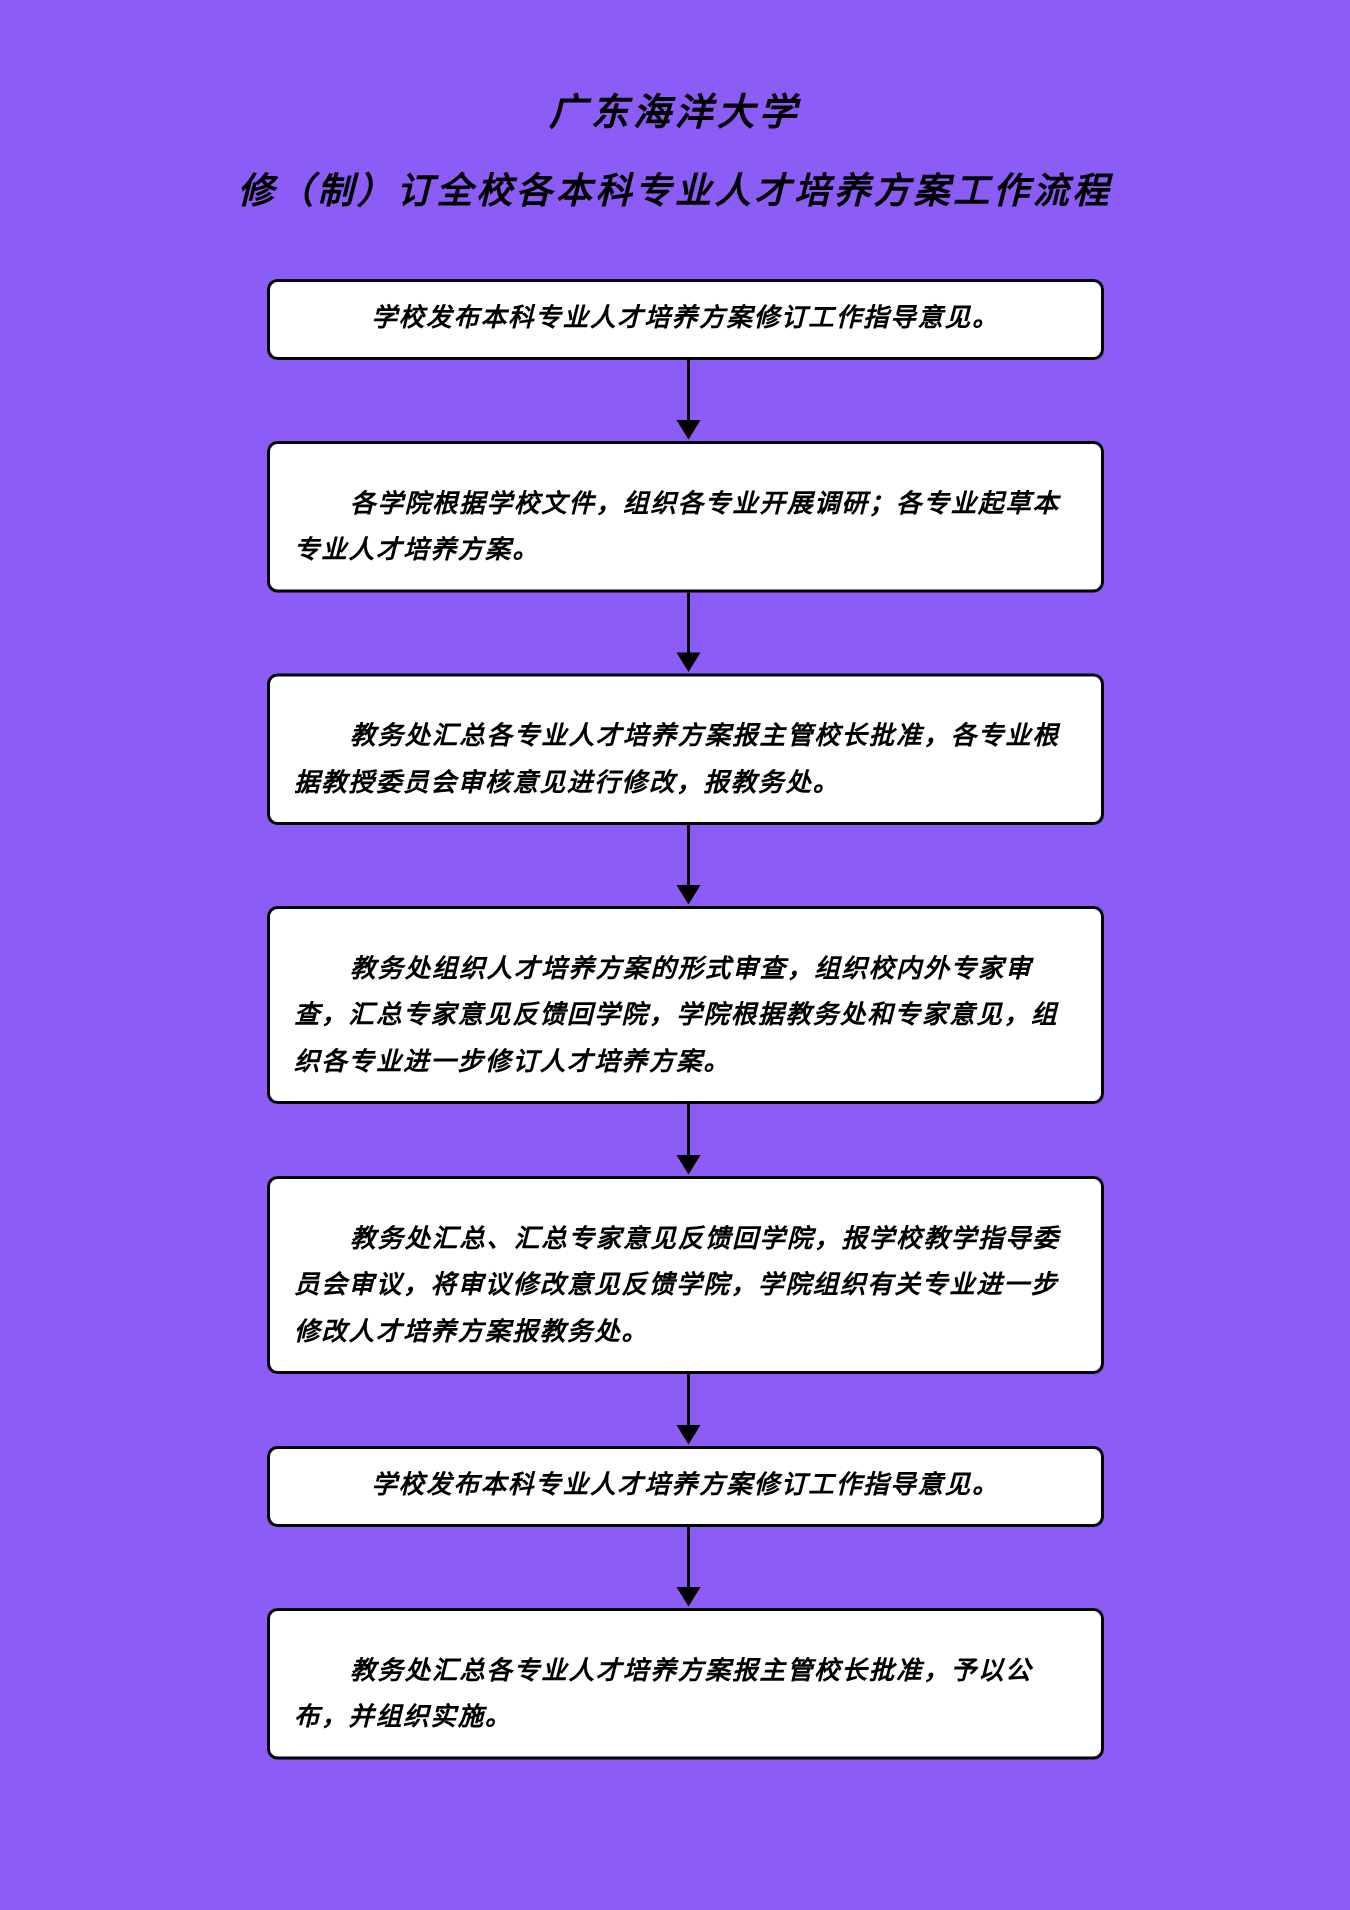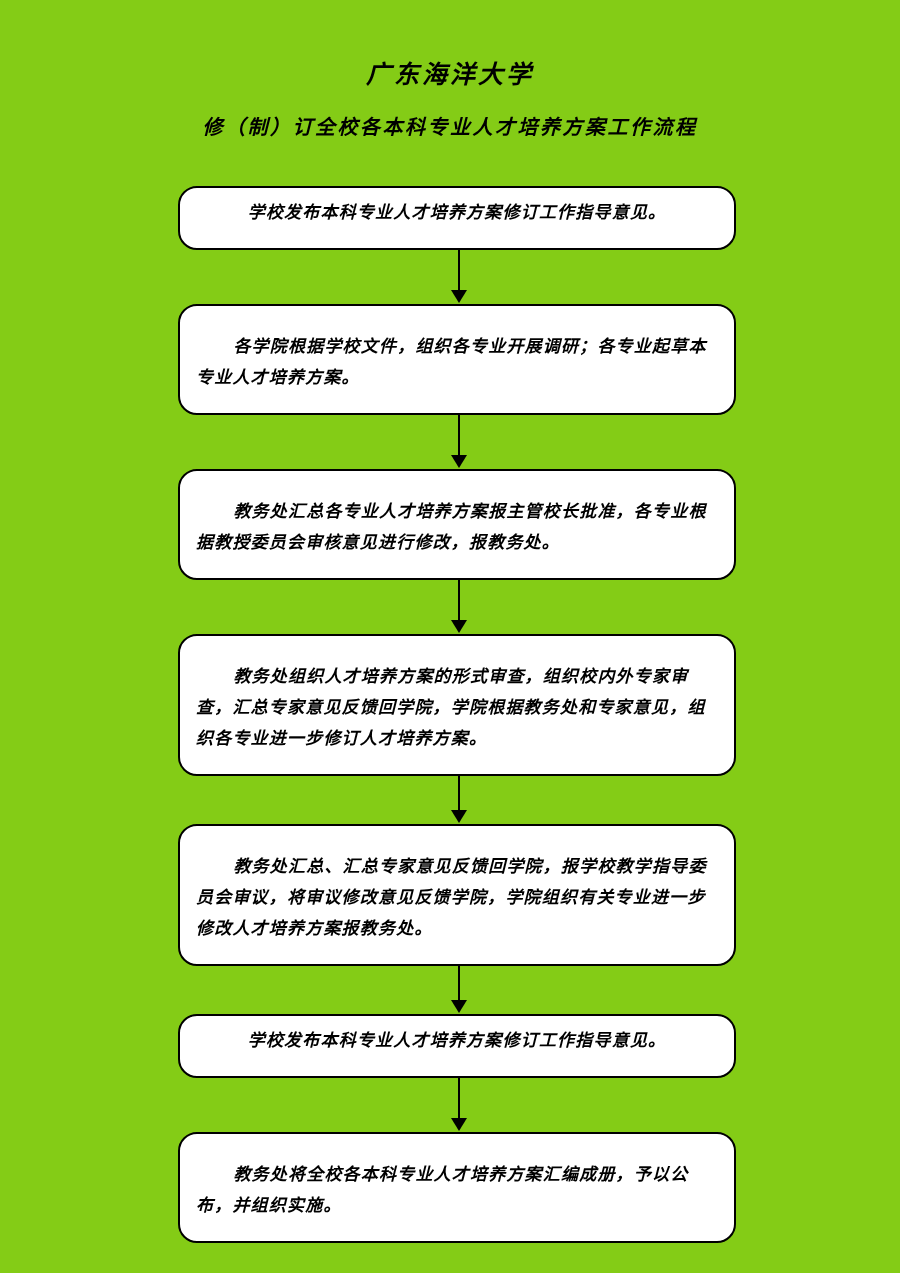--- a/index.html
+++ b/index.html
@@ -14,21 +14,21 @@
     position: relative;
     overflow: hidden;
     font-family: "DejaVu Sans", "Liberation Sans", sans-serif;
     color: #000000;
     -webkit-font-smoothing: antialiased;
   }
 
   .page {
     position: absolute;
     inset: 0;
-    background: #84cc16;
+    background: #8b5cf6;
     text-decoration: underline;
   }
 
   
   .title-block {
     position: absolute;
     left: 0;
     top: 58px;
     width: 900px;
     text-align: center;
@@ -39,21 +39,21 @@
     font-weight: 700;
     font-style: italic;
     letter-spacing: 3px;
     line-height: 34px;
     color: #000;
     margin: 0;
     white-space: nowrap;
   }
   .doc-subtitle {
     font-family: "DejaVu Serif", "Liberation Serif", serif;
-    font-size: 20px;
+    font-size: 24px;
     font-weight: 700;
     font-style: italic;
     letter-spacing: 2.5px;
     line-height: 34px;
     color: #000;
     margin: 0;
     padding-top: 18px;
     white-space: nowrap;
   }
 
@@ -63,23 +63,23 @@
     left: 178px;
     top: 186px;
     width: 558px;
   }
 
   .node {
     position: relative;
     box-sizing: border-box;
     width: 558px;
     border: 2px solid #000000;
-    border-radius: 19px;
+    border-radius: 7px;
     background: #ffffff;
-    padding: 9px 16px 20px 16px;
+    padding: 9px 16px 10px 16px;
     font-family: "DejaVu Serif", "Liberation Serif", serif;
     font-size: 17px;
     font-style: italic;
     font-weight: 600;
     line-height: 31px;
     letter-spacing: 1.2px;
     color: #000000;
     text-align: left;
   }
   .node.center {
@@ -175,17 +175,17 @@
 
     <div class="node center">
       <span class="txt">学校发布本科专业人才培养方案修订工作指导意见。</span>
     </div>
     <div class="connector">
       <span class="stem"></span>
       <span class="head"></span>
     </div>
 
     <div class="node">
-      <span class="txt">教务处将全校各本科专业人才培养方案汇编成册，予以公布，并组织实施。</span>
+      <span class="txt">教务处汇总各专业人才培养方案报主管校长批准，予以公布，并组织实施。</span>
     </div>
 
   </div>
 </div>
 
 </body></html>

